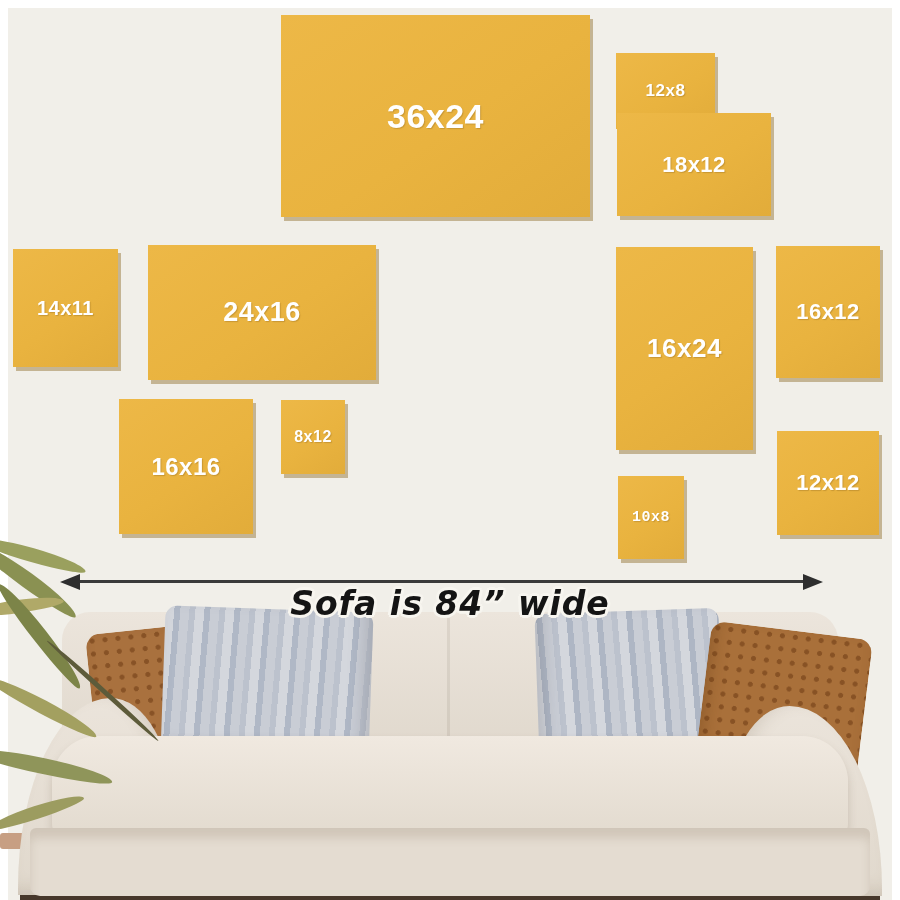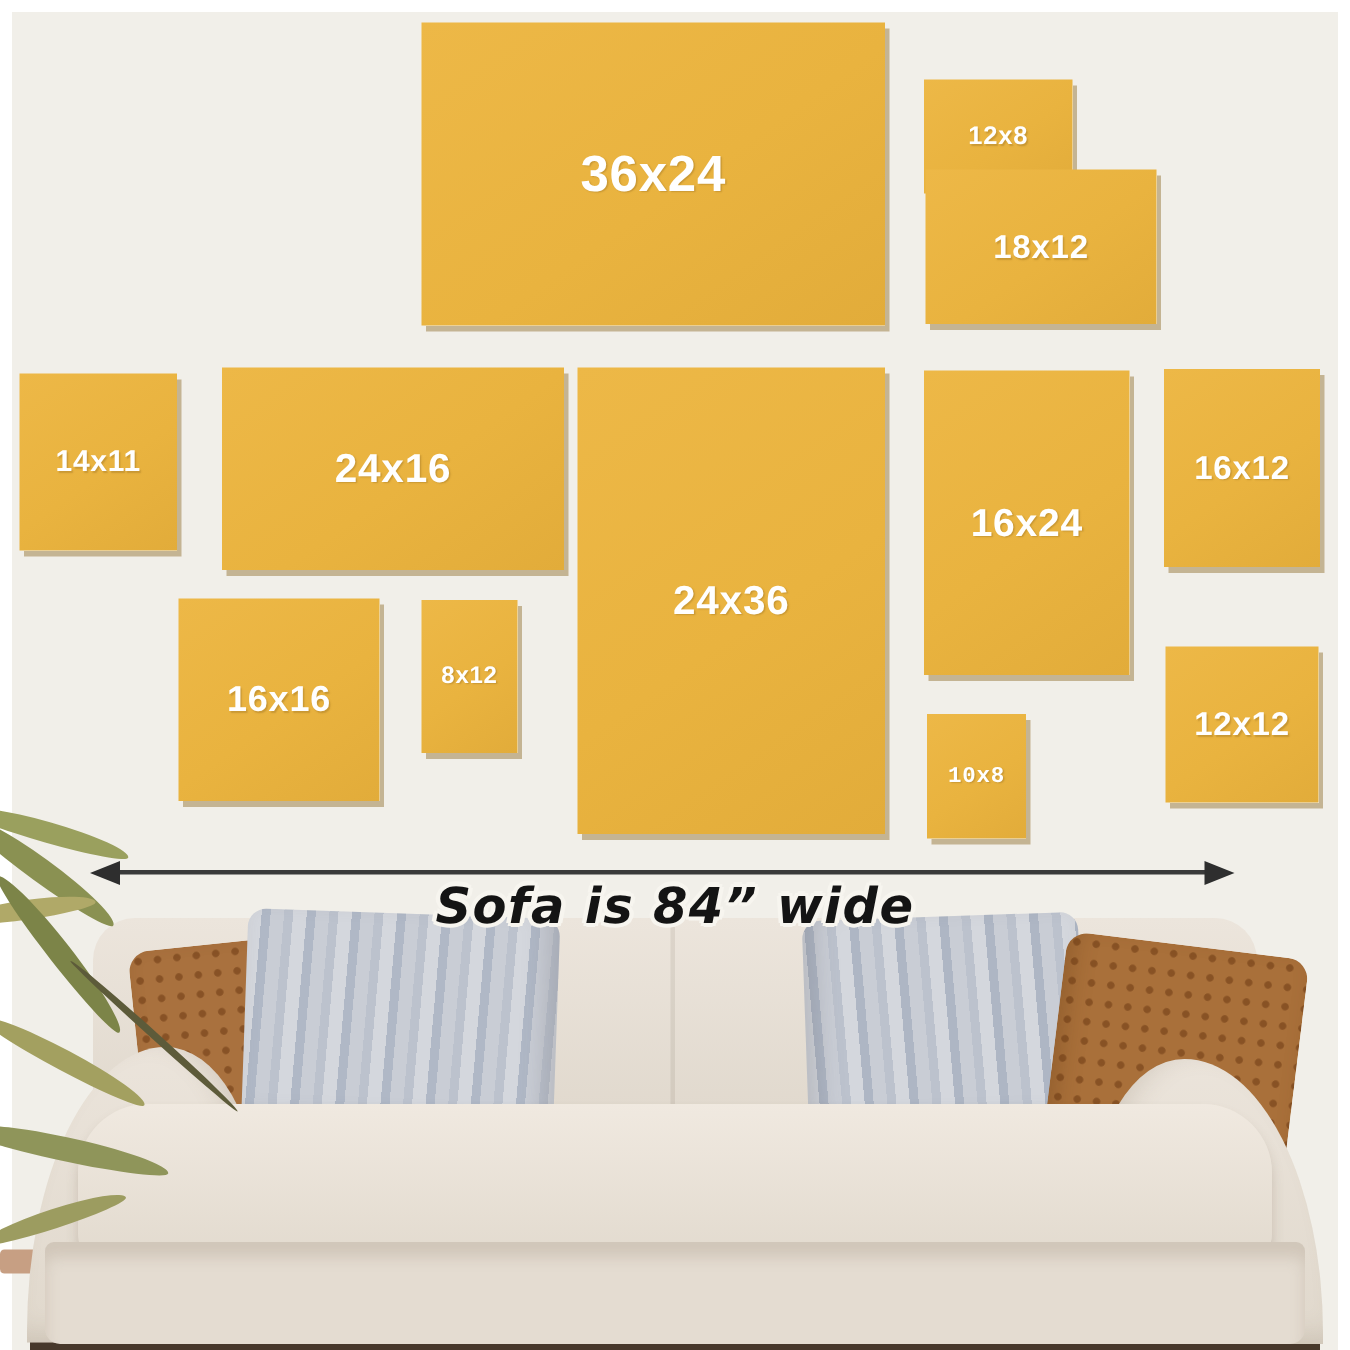--- a/index.html
+++ b/index.html
@@ -119,33 +119,30 @@
       </div>
       <div class="frame" style="left: 617px; top: 113px; width: 154px; height: 103px;">
         <span class="frame-label" style="font-size: 22px;">18x12</span>
       </div>
       <div class="frame" style="left: 13px; top: 249px; width: 105px; height: 118px;">
         <span class="frame-label" style="font-size: 20px; text-align: center;">14x11</span>
       </div>
       <div class="frame" style="left: 148px; top: 245px; width: 228px; height: 135px;">
         <span class="frame-label" style="font-size: 27px;">24x16</span>
       </div>
-      <div class="frame" style="left: 385px; top: 245px; width: 205px; height: 311px;">
-        <span class="frame-label" style="font-size: 27px;">24x36</span>
-      </div>
       <div class="frame" style="left: 616px; top: 247px; width: 137px; height: 203px;">
         <span class="frame-label" style="font-size: 26px;">16x24</span>
       </div>
       <div class="frame" style="left: 776px; top: 246px; width: 104px; height: 132px;">
         <span class="frame-label" style="font-size: 22px;">16x12</span>
       </div>
       <div class="frame" style="left: 119px; top: 399px; width: 134px; height: 135px;">
         <span class="frame-label" style="font-size: 24px;">16x16</span>
       </div>
-      <div class="frame" style="left: 281px; top: 400px; width: 64px; height: 102px; justify-content: center;">
+      <div class="frame" style="left: 281px; top: 400px; width: 64px; height: 74px; justify-content: center;">
         <span class="frame-label" style="font-size: 16px;">8x12</span>
       </div>
       <div class="frame" style="left: 618px; top: 476px; width: 66px; height: 83px;">
         <span class="frame-label" style="font-size: 15px; font-family: Liberation Mono, monospace;">10x8</span>
       </div>
       <div class="frame" style="left: 777px; top: 403px; width: 102px; height: 104px; margin-top: 28px;">
         <span class="frame-label" style="font-size: 22px;">12x12</span>
       </div>
     </div>
 

